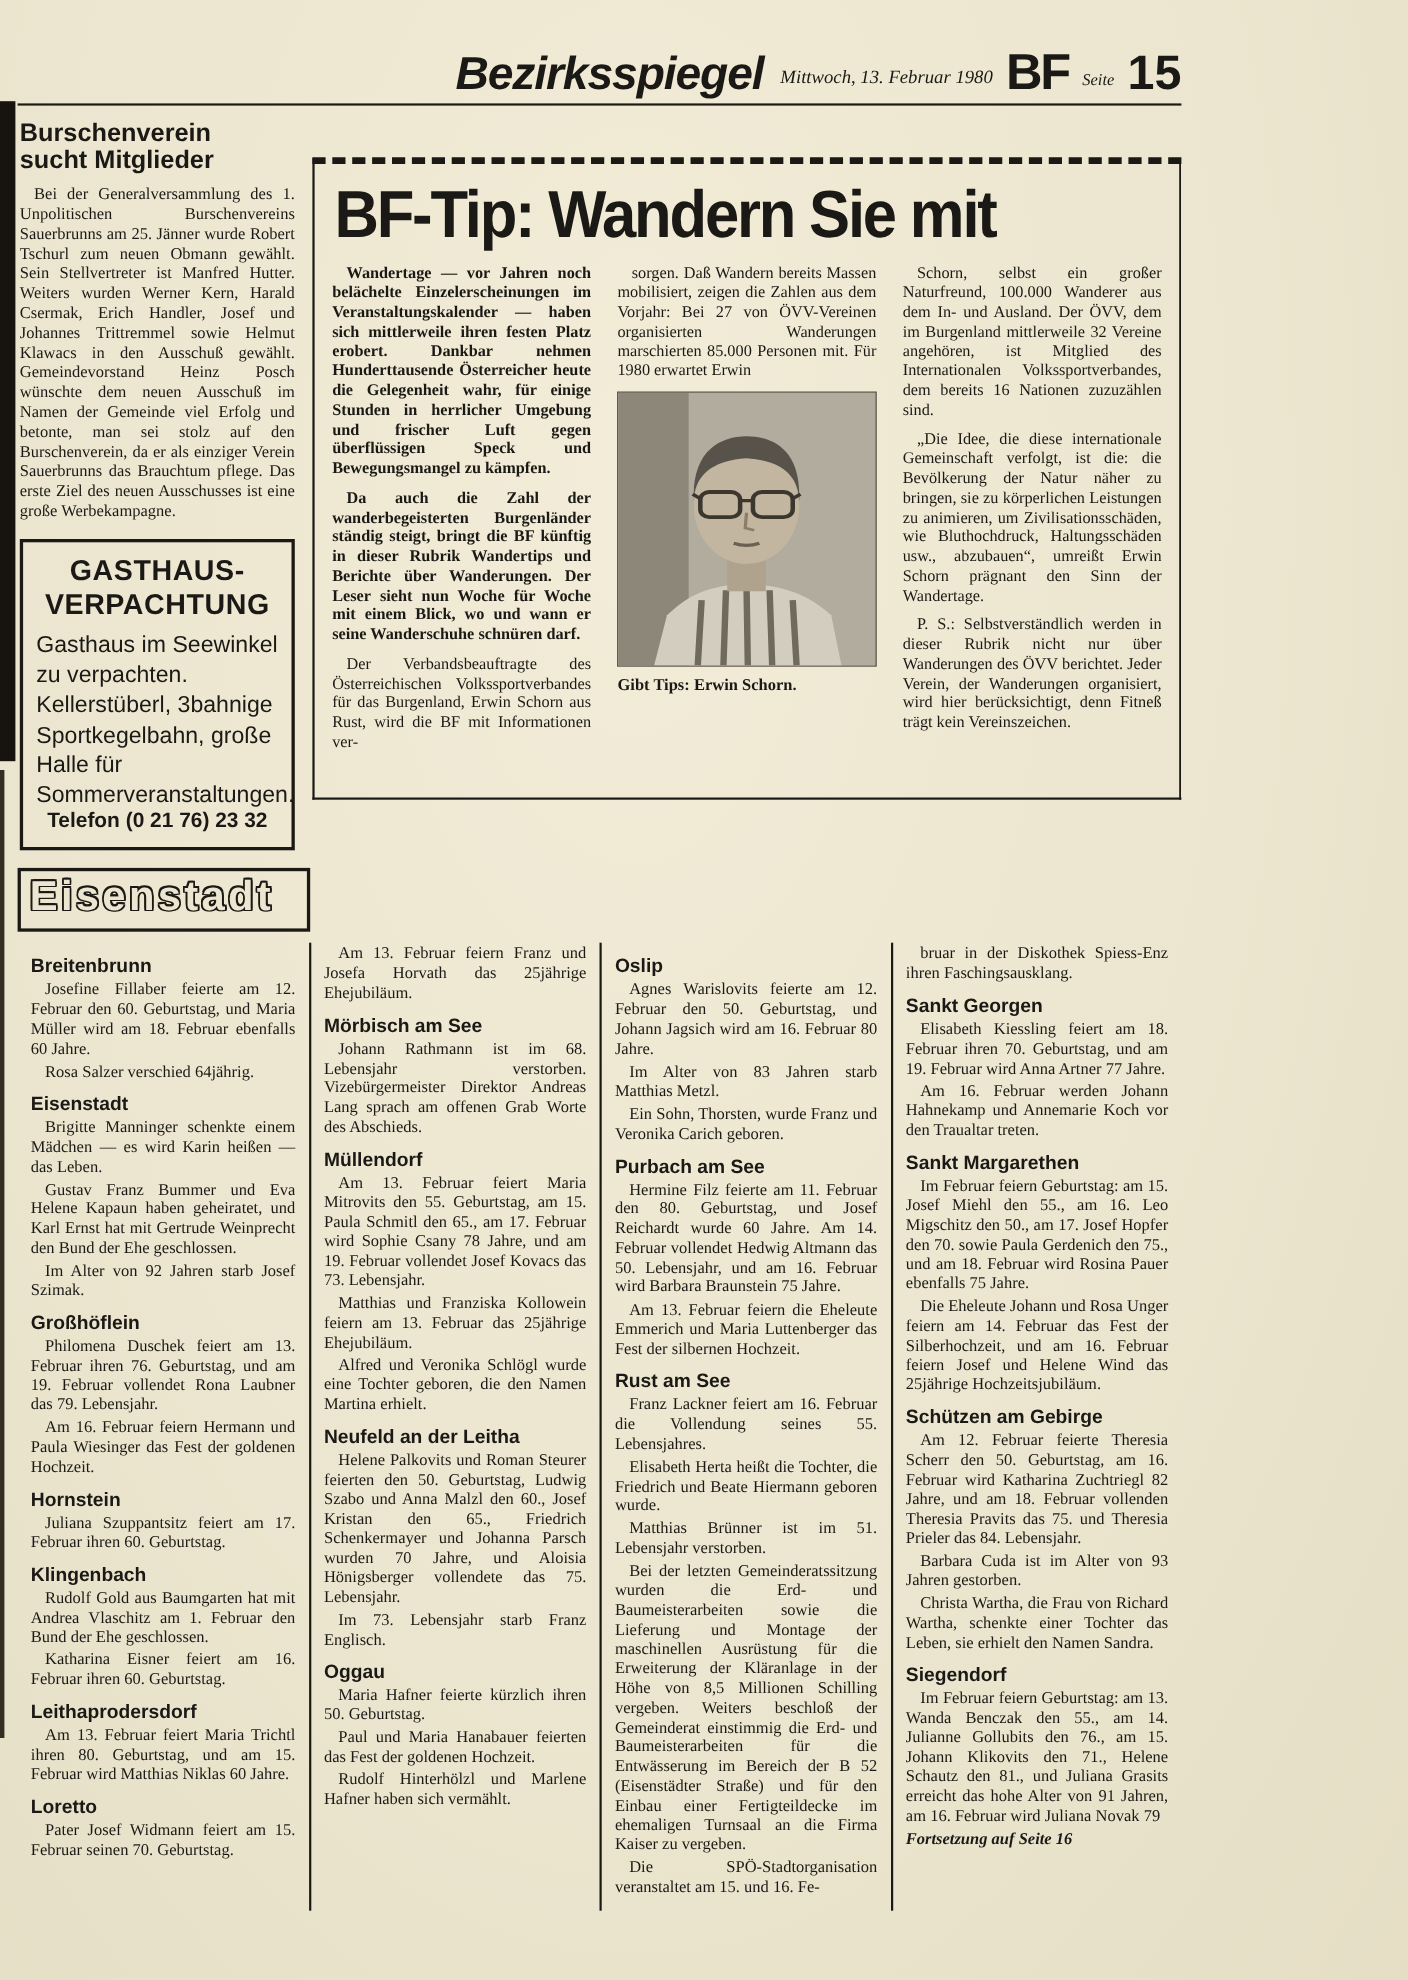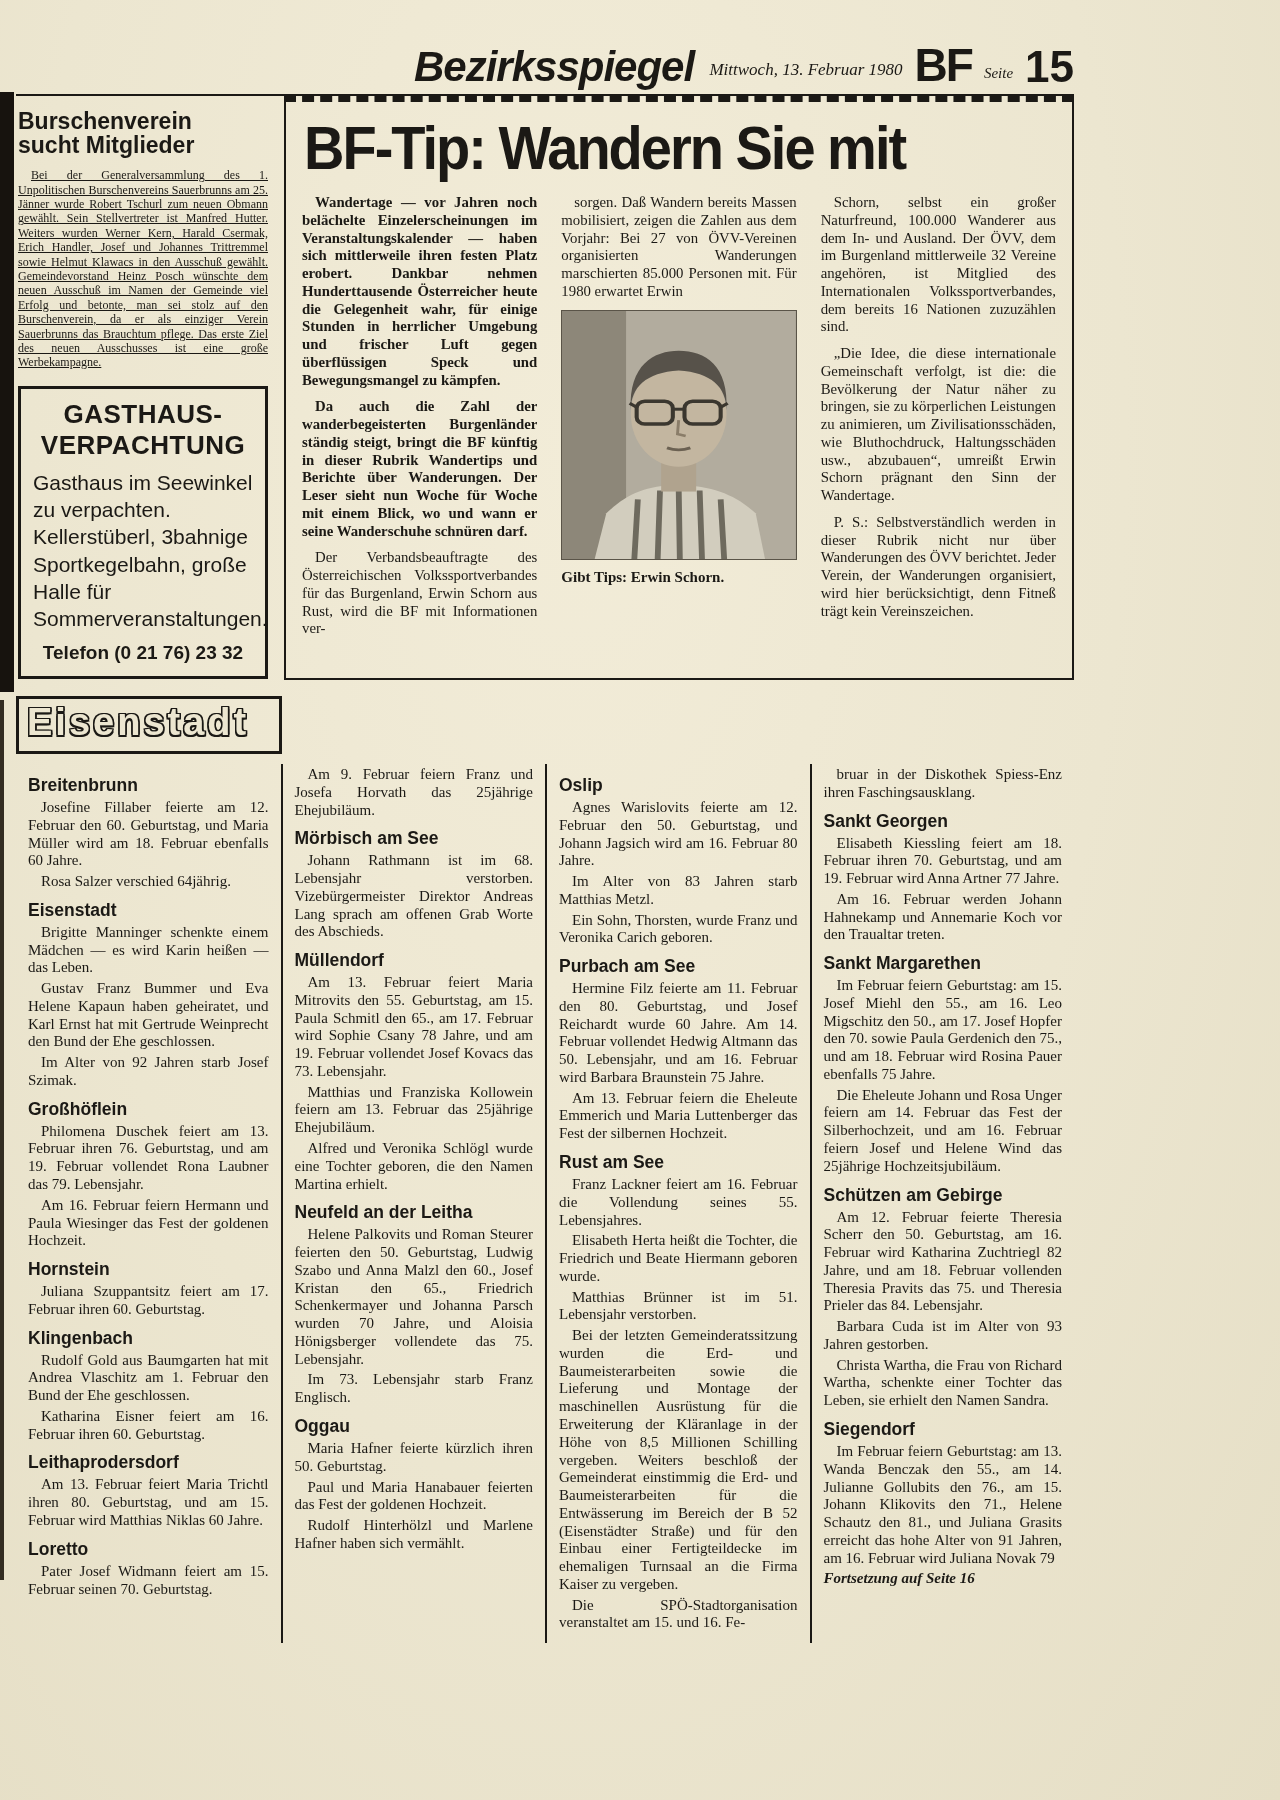--- a/index.html
+++ b/index.html
@@ -23,25 +23,25 @@
   .mast-right { margin-left:auto; display:flex; align-items:flex-end; gap:12px; }
   .mast-date { font-style:italic; font-size:17px; padding-bottom:5px; }
   .mast-logo { font-family:"Liberation Sans",sans-serif; font-weight:bold; font-size:46px; line-height:.85; letter-spacing:-2px; }
   .mast-seite { font-style:italic; font-size:15px; padding-bottom:3px; }
   .mast-pagenum { font-family:"Liberation Sans",sans-serif; font-weight:bold; font-size:44px; line-height:.85; }
 
   
   .top-section { display:flex; align-items:center; }
   .left-col { width:268px; padding:12px 16px 0 2px; }
   .left-col h2 { font-family:"Liberation Sans",sans-serif; font-weight:bold; font-size:23px; line-height:1.08; white-space:pre-line; margin-bottom:10px; }
-  .lc-body { font-size:12px; line-height:1.2; text-align:justify; text-indent:13px; hyphens:auto;text-decoration:underline; }
+  .lc-body { font-size:15px; line-height:1.2; text-align:justify; text-indent:13px; hyphens:auto; }
   .ad-box { border:3px solid #1b1915; margin-top:16px; padding:10px 12px 12px; }
   .ad-box h3 { font-family:"Liberation Sans",sans-serif; font-size:26px; text-align:center; margin-bottom:8px; letter-spacing:.5px; }
   .ad-body { font-family:"Liberation Sans",sans-serif; font-size:21px; line-height:1.3; }
-  .ad-phone { font-family:"Liberation Sans",sans-serif; font-weight:bold; font-size:19px; text-align:center; margin-top:10px; }
+  .ad-phone { font-family:"Liberation Sans",sans-serif; font-weight:bold; font-size:19px; text-align:center; }
 
   .main-article { flex:1; border:2px solid #1b1915; border-top:6px dashed #1b1915; padding:8px 16px 14px; min-height:584px; }
   .main-article h1 { font-family:"Liberation Sans",sans-serif; font-weight:bold; font-size:56px; line-height:1; letter-spacing:-2px; margin:8px 0 20px 2px; transform:scaleY(1.08); transform-origin:left top; white-space:nowrap; }
   .acols { display:flex; gap:24px; }
   .acol { flex:1; font-size:14.8px; line-height:1.2; text-align:justify; hyphens:auto; }
   .acol p { margin-bottom:9px; text-indent:13px; }
   .acol .lead { font-weight:bold; }
   .acol figure { margin:2px 0 0; }
   .photo { width:100%; height:250px; border:1px solid #5a5448; background:#a9a396; }
   .photo svg { width:100%; height:100%; display:block; }
@@ -160,21 +160,21 @@
           <p>Juliana Szuppantsitz feiert am 17. Februar ihren 60. Geburtstag.</p>
           <h3 class="place-head">Klingenbach</h3>
           <p>Rudolf Gold aus Baumgarten hat mit Andrea Vlaschitz am 1. Februar den Bund der Ehe geschlossen.</p>
           <p>Katharina Eisner feiert am 16. Februar ihren 60. Geburtstag.</p>
           <h3 class="place-head">Leithaprodersdorf</h3>
           <p>Am 13. Februar feiert Maria Trichtl ihren 80. Geburtstag, und am 15. Februar wird Matthias Niklas 60 Jahre.</p>
           <h3 class="place-head">Loretto</h3>
           <p>Pater Josef Widmann feiert am 15. Februar seinen 70. Geburtstag.</p>
         </div>
         <div class="news-col">
-          <p>Am 9. Februar feiern Franz und Josefa Horvath das 25jährige Ehejubiläum.</p>
+          <p>Am 13. Februar feiern Franz und Josefa Horvath das 25jährige Ehejubiläum.</p>
           <h3 class="place-head">Mörbisch am See</h3>
           <p>Johann Rathmann ist im 68. Lebensjahr verstorben. Vizebürgermeister Direktor Andreas Lang sprach am offenen Grab Worte des Abschieds.</p>
           <h3 class="place-head">Müllendorf</h3>
           <p>Am 13. Februar feiert Maria Mitrovits den 55. Geburtstag, am 15. Paula Schmitl den 65., am 17. Februar wird Sophie Csany 78 Jahre, und am 19. Februar vollendet Josef Kovacs das 73. Lebensjahr.</p>
           <p>Matthias und Franziska Kollowein feiern am 13. Februar das 25jährige Ehejubiläum.</p>
           <p>Alfred und Veronika Schlögl wurde eine Tochter geboren, die den Namen Martina erhielt.</p>
           <h3 class="place-head">Neufeld an der Leitha</h3>
           <p>Helene Palkovits und Roman Steurer feierten den 50. Geburtstag, Ludwig Szabo und Anna Malzl den 60., Josef Kristan den 65., Friedrich Schenkermayer und Johanna Parsch wurden 70 Jahre, und Aloisia Hönigsberger vollendete das 75. Lebensjahr.</p>
           <p>Im 73. Lebensjahr starb Franz Englisch.</p>
           <h3 class="place-head">Oggau</h3>

